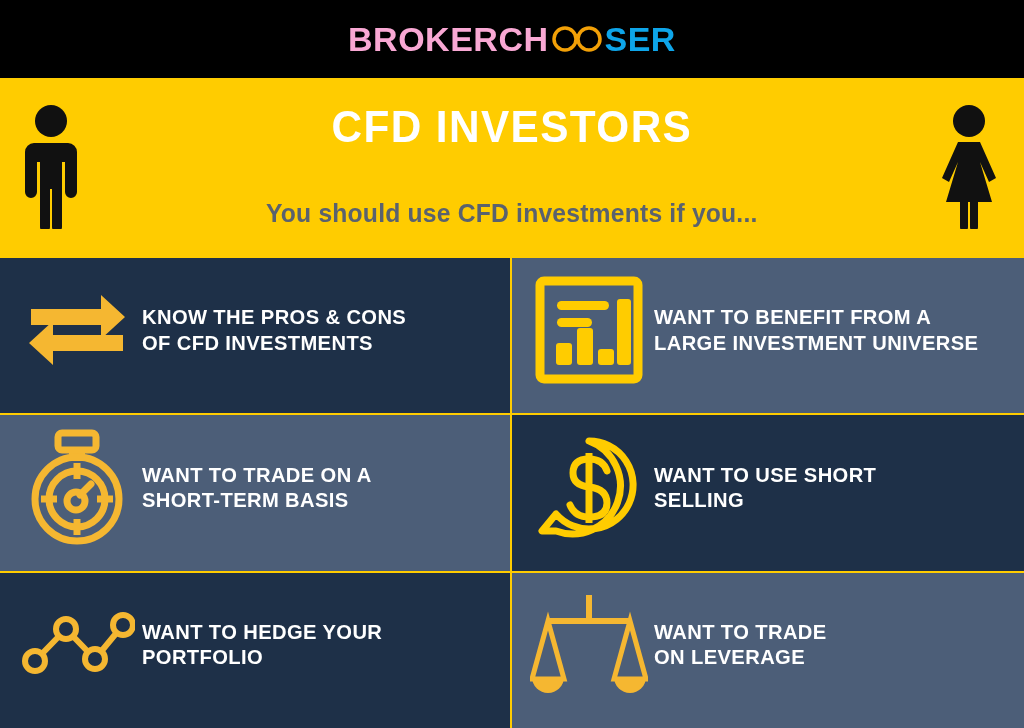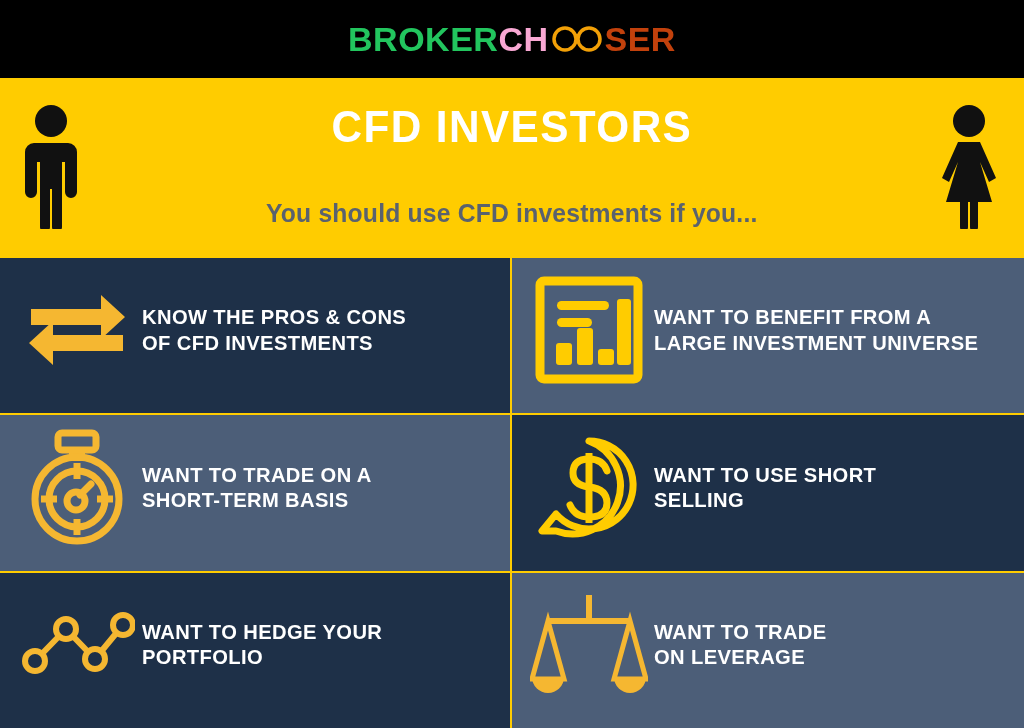--- a/index.html
+++ b/index.html
@@ -13,23 +13,23 @@
   
   .logobar{
     height:78px;background:#000000;
     display:flex;align-items:center;justify-content:center;
     flex:0 0 78px;position:relative;
   }
   .logo{
     font-size:34px;font-weight:bold;letter-spacing:0.5px;
     display:flex;align-items:center;line-height:1;
   }
-  .logo-broker{color:#22c55e;}
+  .logo-broker{color:#f9a8d4;}
   .logo-ch{color:#f9a8d4;}
-  .logo-ser{color:#c2410c;}
+  .logo-ser{color:#0ea5e9;}
   .glasses{display:inline-block;vertical-align:middle;margin:0 1px;}
 
   
   .header{
     flex:0 0 180px;background:#FFCC00;
     position:relative;display:flex;align-items:center;justify-content:center;
   }
   .header-center{
     display:flex;flex-direction:column;align-items:center;justify-content:center;
     margin-top:-6px;

